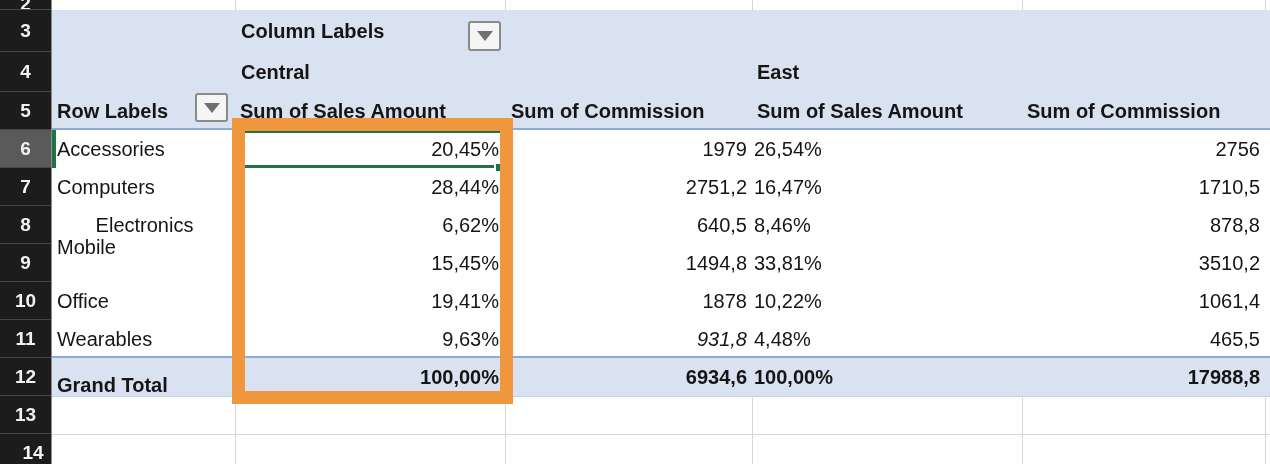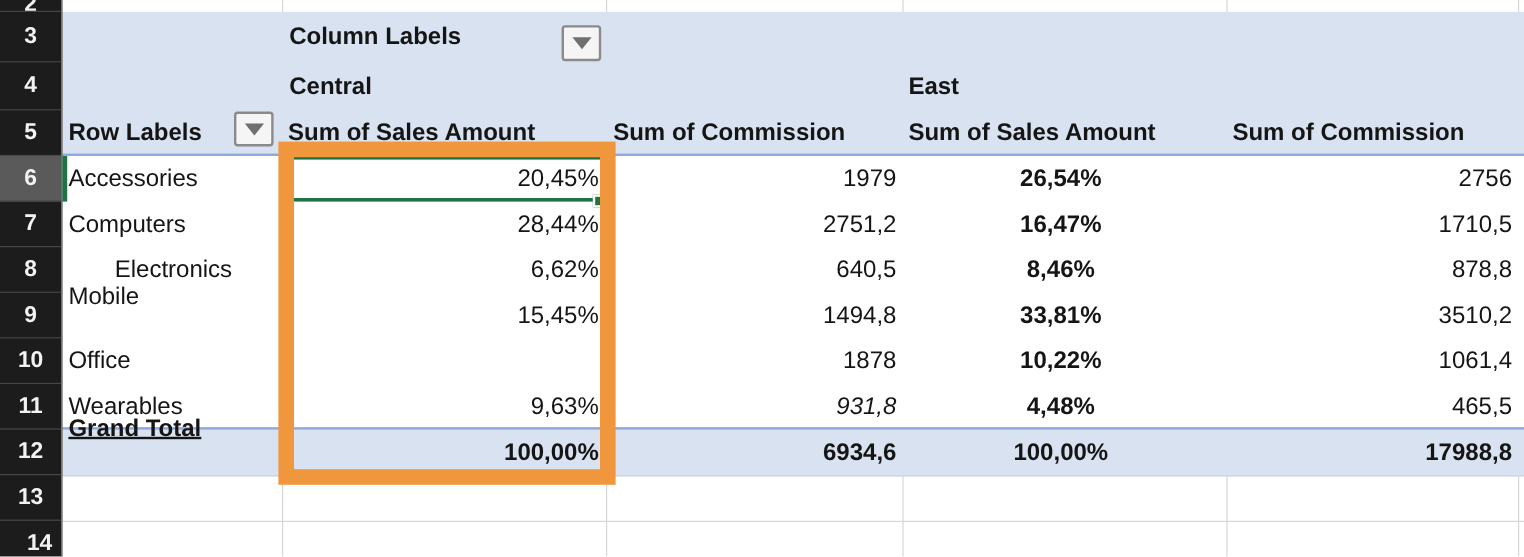--- a/index.html
+++ b/index.html
@@ -17,21 +17,21 @@
               background:#d9e2f0;border-top:2px solid #8ea9db;border-bottom:1px solid #c9d3e6;
               box-sizing:border-box;}
 
   
   .c{position:absolute;height:38px;line-height:38px;font-size:20px;color:#151515;
      white-space:nowrap;}
   .b{font-weight:700;}
   .colA{left:57px;width:175px;text-align:left;}
   .colB{left:237px;width:262px;text-align:right;}
   .colC{left:507px;width:240px;text-align:right;}
-  .colD{left:754px;width:260px;text-align:center;font-weight:bold;}
+  .colD{left:754px;width:260px;text-align:left;}
   .colE{left:1024px;width:236px;text-align:right;}
 
   
   #rowheads{position:absolute;left:0;top:0;width:52px;height:464px;background:#1c1c1c;
             border-right:1px solid #8c8c8c;box-sizing:border-box;z-index:60;}
   .rh{position:relative;width:100%;color:#f2f2f2;font-size:19px;font-weight:600;
       text-align:center;border-bottom:1px solid #464646;box-sizing:border-box;overflow:hidden;}
   .rh.sel{background:#5a5a5a;}
 
   
@@ -109,31 +109,32 @@
   <div class="c colD" style="top:206px;">8,46%</div>
   <div class="c colE" style="top:206px;">878,8</div>
 
   <div class="c colA" style="top:228px;">Mobile</div>
   <div class="c colB" style="top:244px;">15,45%</div>
   <div class="c colC" style="top:244px;">1494,8</div>
   <div class="c colD" style="top:244px;">33,81%</div>
   <div class="c colE" style="top:244px;">3510,2</div>
 
   <div class="c colA" style="top:282px;">Office</div>
+  <div class="c colB" style="top:282px;">19,41%</div>
   <div class="c colC" style="top:282px;">1878</div>
   <div class="c colD" style="top:282px;">10,22%</div>
   <div class="c colE" style="top:282px;">1061,4</div>
 
   <div class="c colA" style="top:320px;">Wearables</div>
   <div class="c colB" style="top:320px;">9,63%</div>
   <div class="c colC" style="top:320px;font-style:italic;">931,8</div>
   <div class="c colD" style="top:320px;">4,48%</div>
   <div class="c colE" style="top:320px;">465,5</div>
 
-  <div class="c colA b" style="top:338px;text-decoration:underline;">Grand Total</div>
+  <div class="c colA b" style="top:366px;">Grand Total</div>
   <div class="c colB b" style="top:358px;">100,00%</div>
   <div class="c colC b" style="top:358px;">6934,6</div>
   <div class="c colD b" style="top:358px;">100,00%</div>
   <div class="c colE b" style="top:358px;">17988,8</div>
 
   <div id="active-cell"></div>
   <div id="fill-handle"></div>
   <div id="row-sel-stripe"></div>
 
   <div id="highlight-box"></div>

